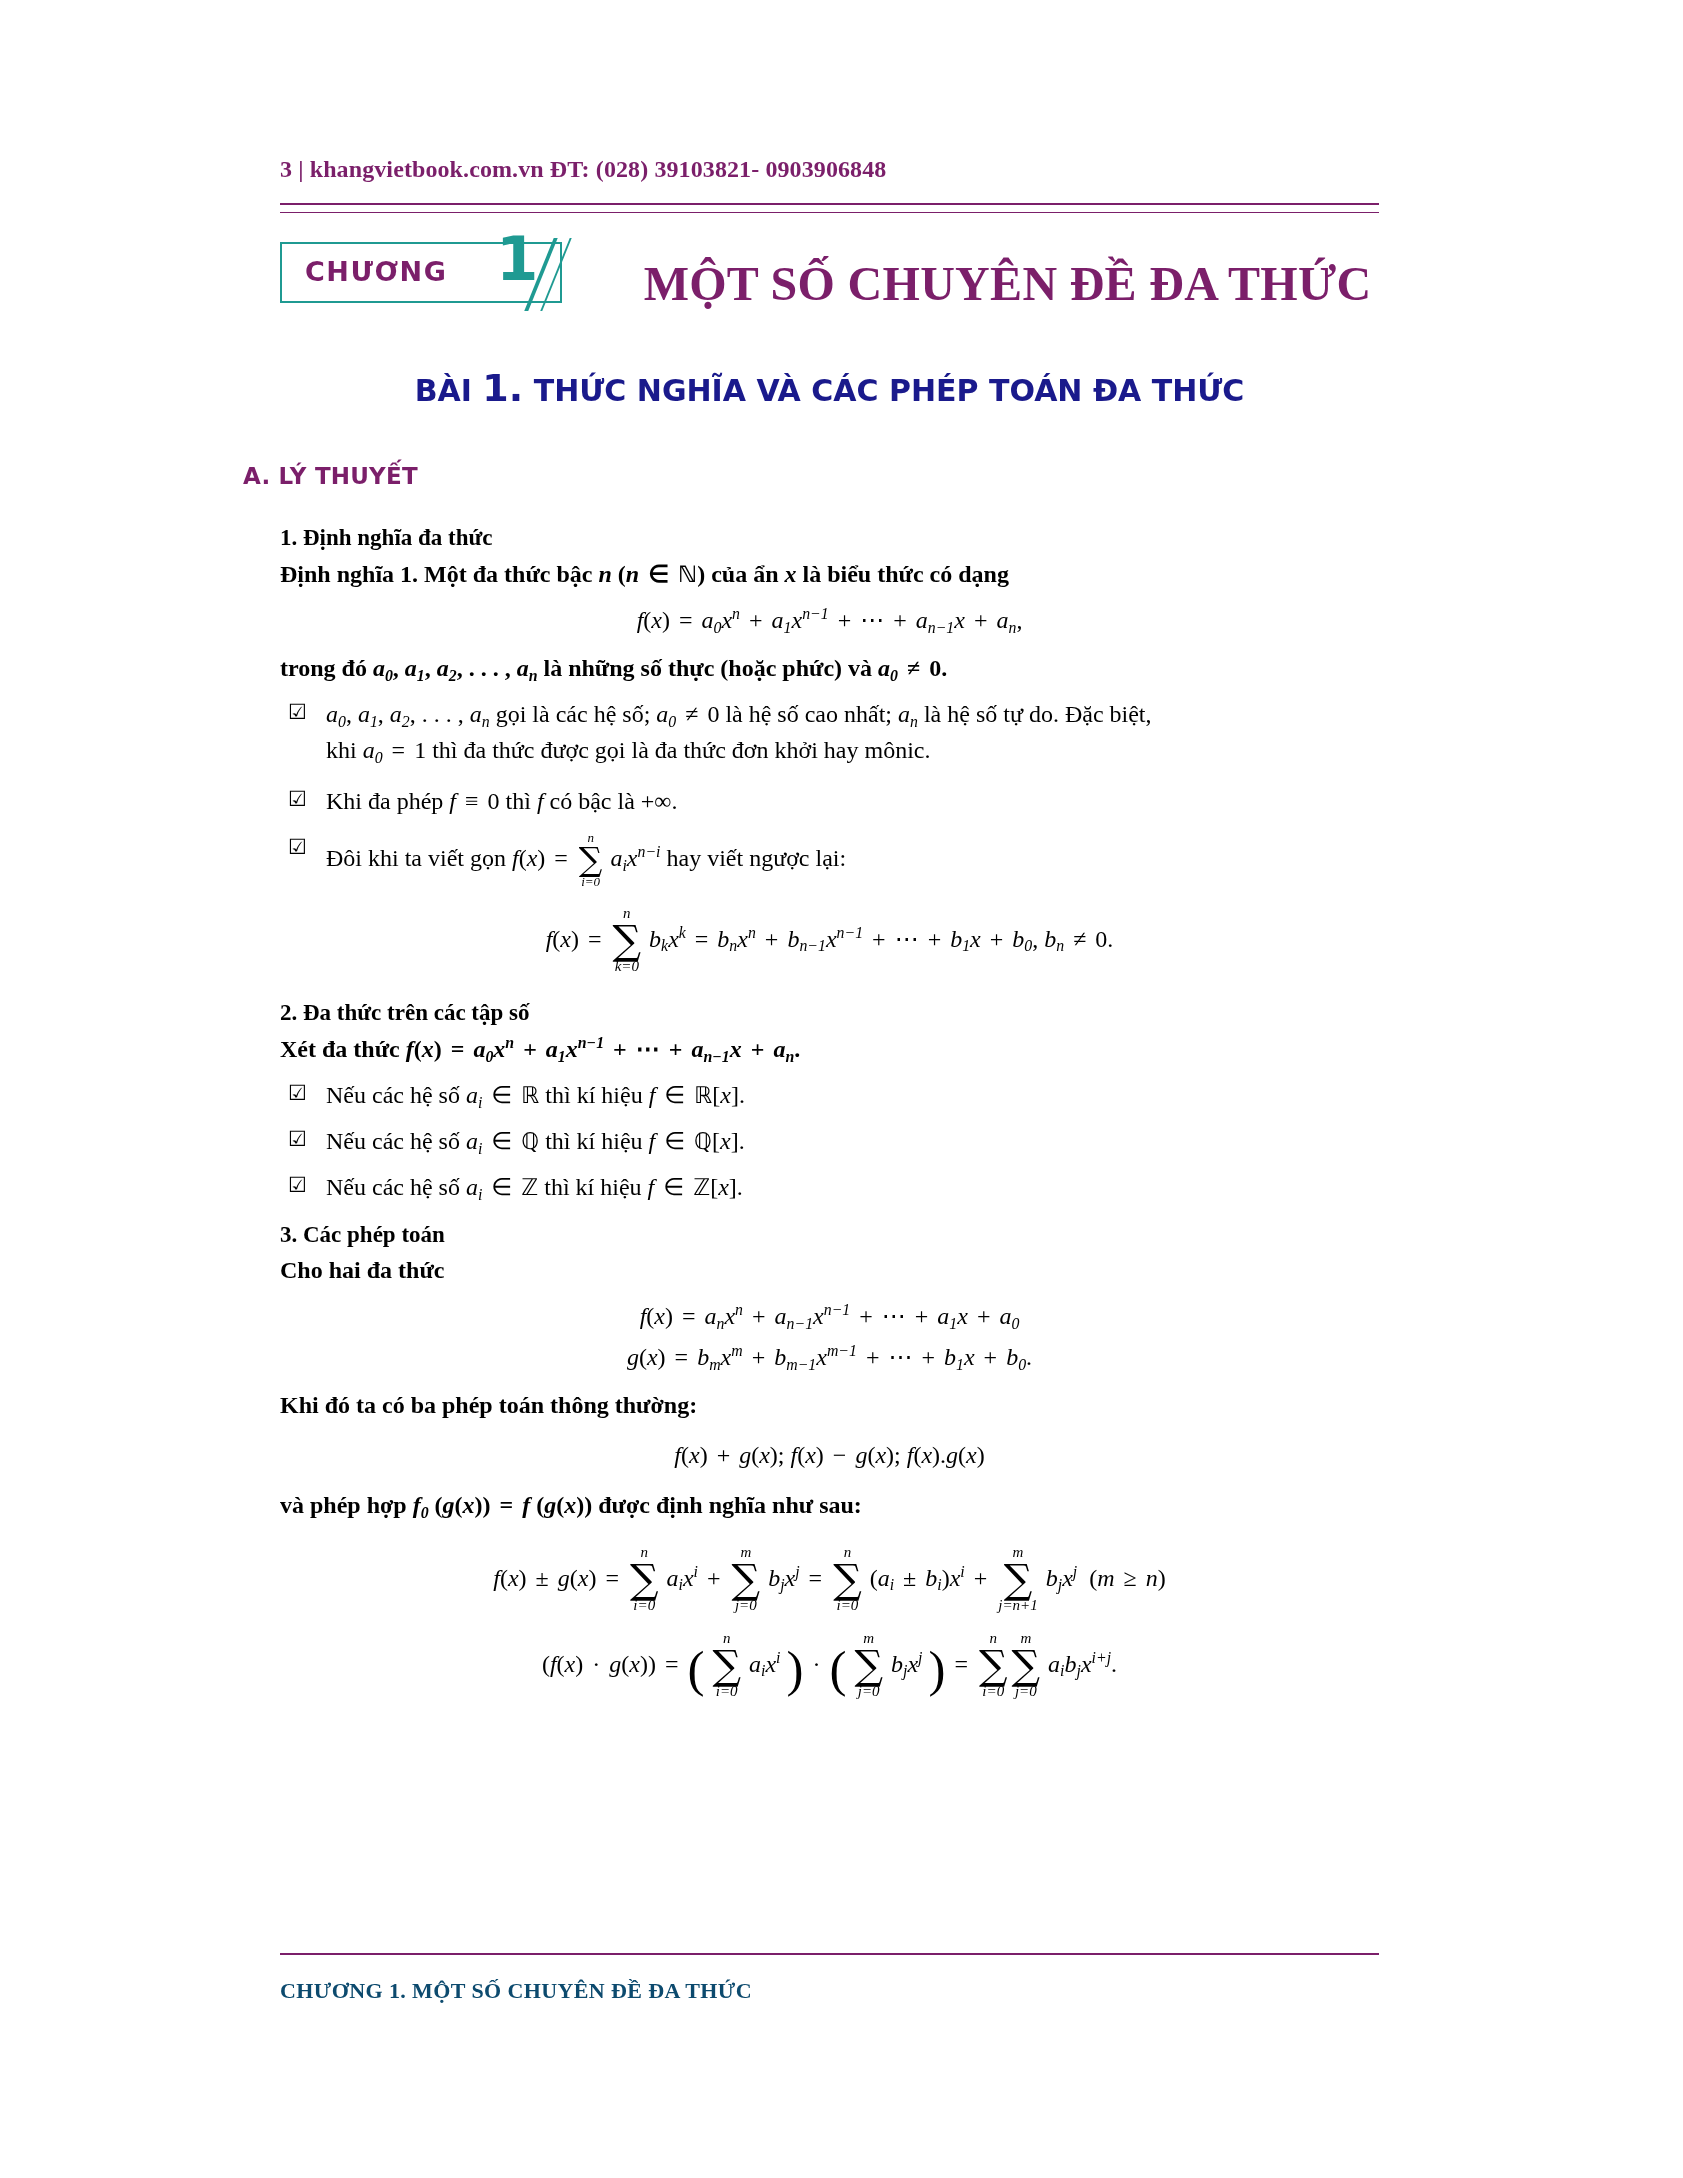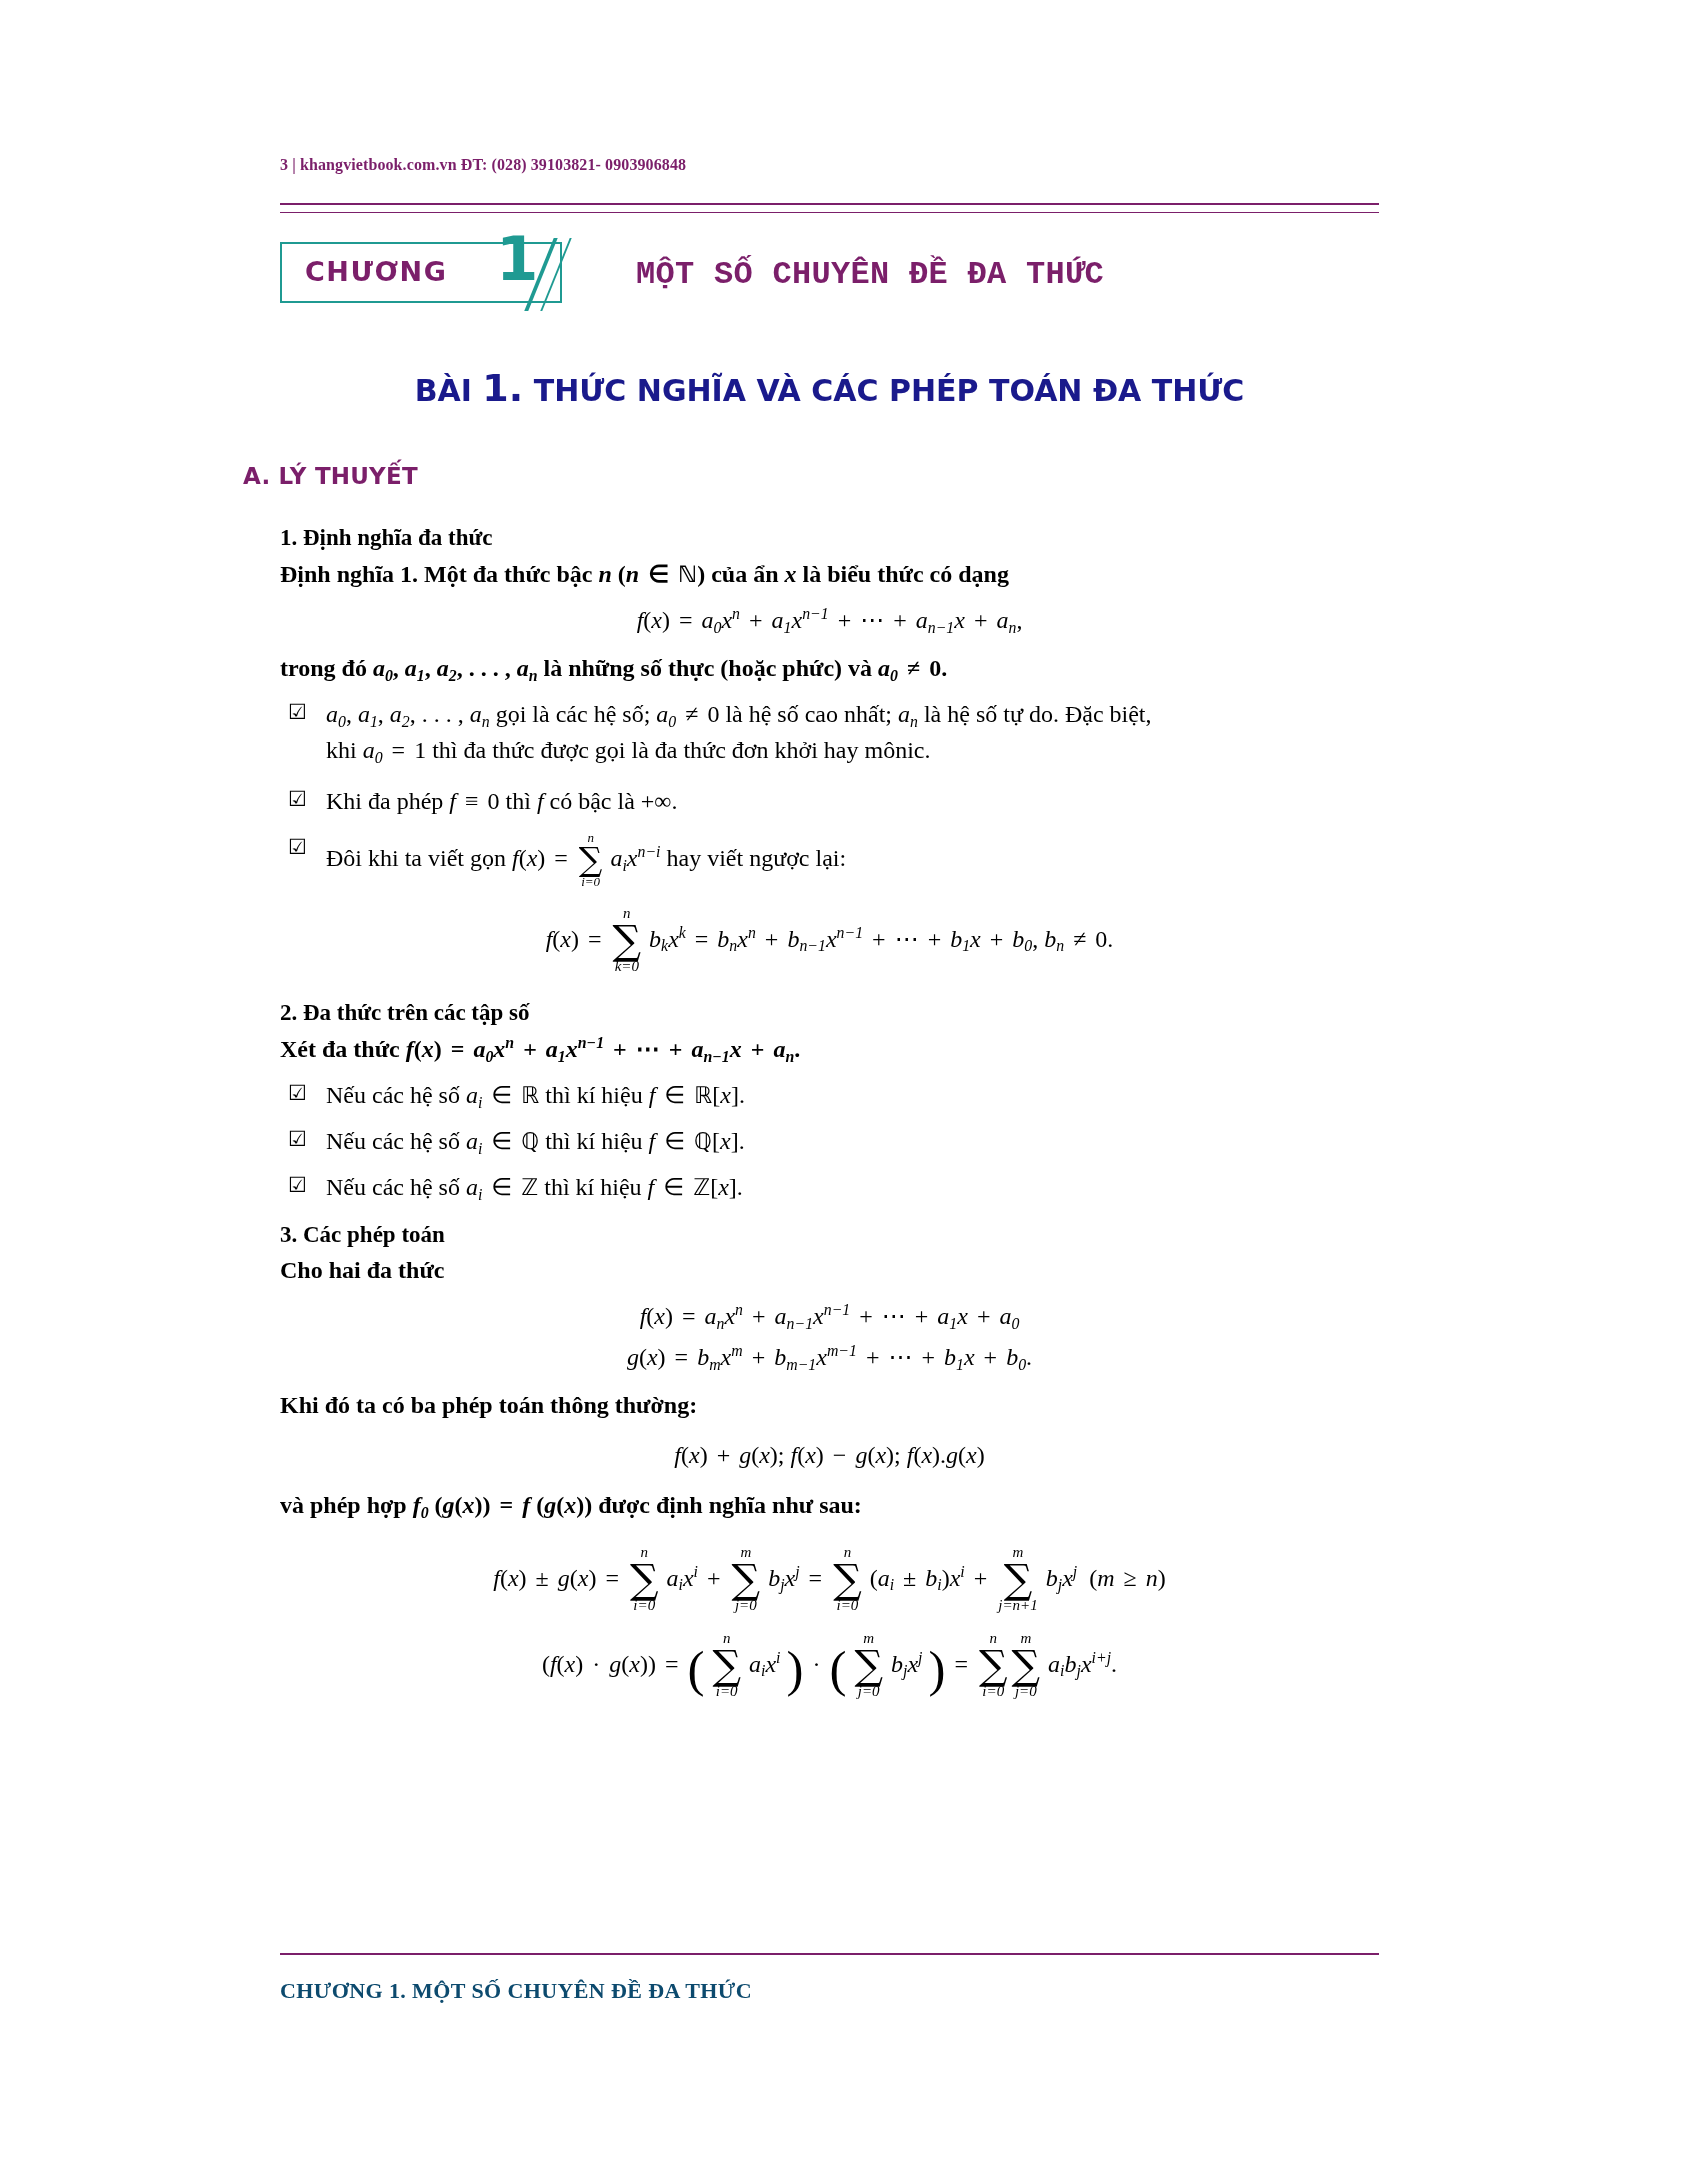--- a/index.html
+++ b/index.html
@@ -23,21 +23,21 @@
     padding: 0;
   }
 
   
   .header-line {
     position: absolute;
     left: 280px;
     top: 156px;
     font-family: "Liberation Serif", serif;
     font-weight: bold;
-    font-size: 16px;
+    font-size: 24px;
     color: #7b1f6a;
     letter-spacing: 0.1px;
     white-space: nowrap;
   }
   .header-rule {
     position: absolute;
     left: 280px;
     top: 203px;
     width: 1099px;
     height: 0;
@@ -105,24 +105,24 @@
     width: 2px;
     height: 73px;
     background: #1f9a92;
     transform: skewX(-22deg);
   }
   .chapter-title {
     position: absolute;
     left: 356px;
     top: 20px;
     width: 743px;
-    text-align: left;
-    font-family: Liberation Mono, monospace;
-    font-weight: bold;
-    font-size: 32px;
+    text-align: center;
+    font-family: Liberation Serif, serif;
+    font-weight: bold;
+    font-size: 48px;
     color: #7b1f6a;
     letter-spacing: 0.3px;
   }
 
   
   .bai-title {
     position: absolute;
     left: 280px;
     top: 366px;
     width: 1099px;

